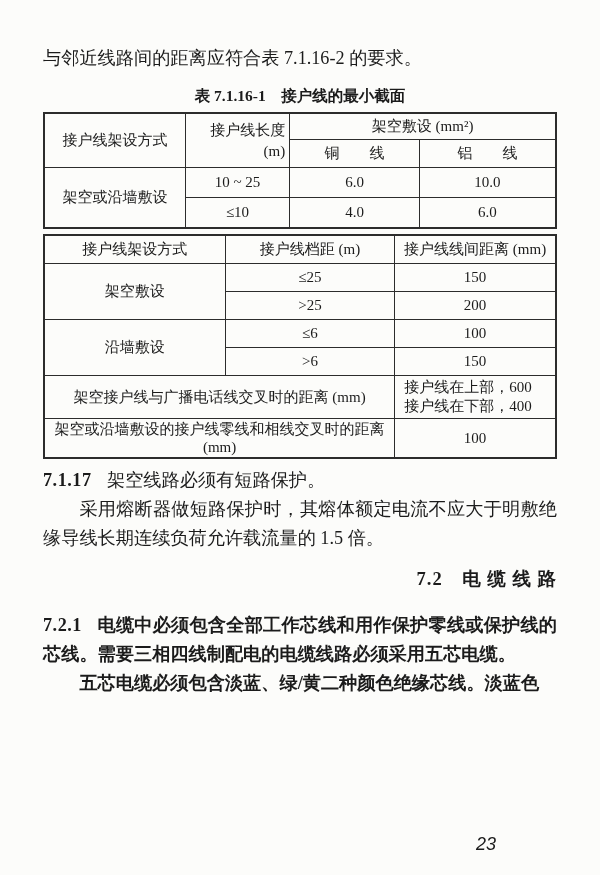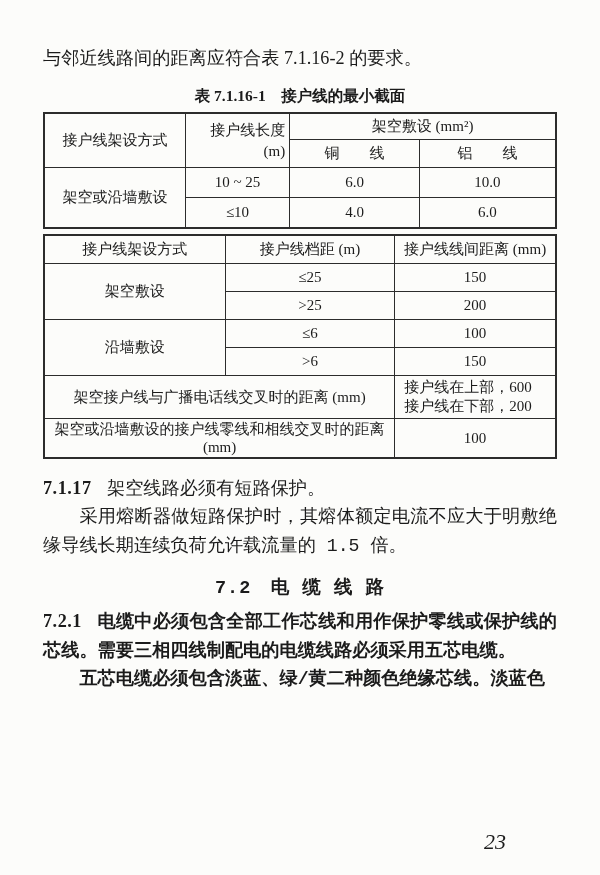--- a/index.html
+++ b/index.html
@@ -12,21 +12,21 @@
     color: #1b1b1b;
     font-family: "Liberation Serif", "DejaVu Serif", serif;
     overflow: hidden;
   }
   .body-text {
     font-size: 18.2px;
     line-height: 29px;
     text-align: justify;
     margin: 0;
   }
-  .indent { text-indent: 2em; font-family: Liberation Mono, monospace; }
+  .indent { text-indent: 2em; }
   .clause-num {
     font-weight: bold;
     margin-right: 0.85em;
     letter-spacing: 0.5px;
   }
   .bold-para { font-weight: bold; }
   .caption {
     text-align: center;
     font-weight: bold;
     font-size: 15.5px;
@@ -56,35 +56,35 @@
   .tbl2 .r-head td { height: 25px; }
   .tbl2 .r-data td { height: 25px; margin-left: 12px; }
   .tbl2 .r-tall td { height: 40px; }
   .tbl2 .r-last td { height: 25px; }
   .val-left {
     text-align: left !important;
     padding-left: 9px !important;
     line-height: 19px;
   }
   .section-heading {
-    text-align: center;
+    text-align: right;
     font-weight: bold;
     font-size: 18.5px;
-    font-family: Liberation Mono, monospace;
-    margin: 13px 0 8px 0;
+    font-family: Liberation Serif, serif;
+    margin: 13px 0 20px 0;
     letter-spacing: 1px;
   }
-  .clause-block { margin-top: 15px; }
+  .clause-block { margin-top: 7px; }
   .page-num {
     position: absolute;
-    right: 94px;
+    right: 104px;
     bottom: 20px;
     font-style: italic;
-    font-size: 22px;
-    font-family: Liberation Serif, serif;
+    font-size: 18px;
+    font-family: Liberation Sans, sans-serif;
   }
 </style>
 </head>
 <body>
 
 <div class="page">
 
   <p class="body-text">与邻近线路间的距离应符合表 7.1.16-2 的要求。</p>
 
   <p class="caption caption-1">表 7.1.16-1　接户线的最小截面</p>
@@ -151,21 +151,21 @@
         <td>100</td>
       </tr>
       <tr class="r-data">
         <td>&gt;6</td>
         <td>150</td>
       </tr>
       <tr class="r-tall">
         <td colspan="2">架空接户线与广播电话线交叉时的距离 (mm)</td>
         <td class="val-left">
           <div>接户线在上部，600</div>
-          <div>接户线在下部，200</div>
+          <div>接户线在下部，400</div>
         </td>
       </tr>
       <tr class="r-last">
         <td colspan="2">架空或沿墙敷设的接户线零线和相线交叉时的距离 (mm)</td>
         <td>100</td>
       </tr>
     </tbody>
   </table>
 
   <div class="clause-block">

